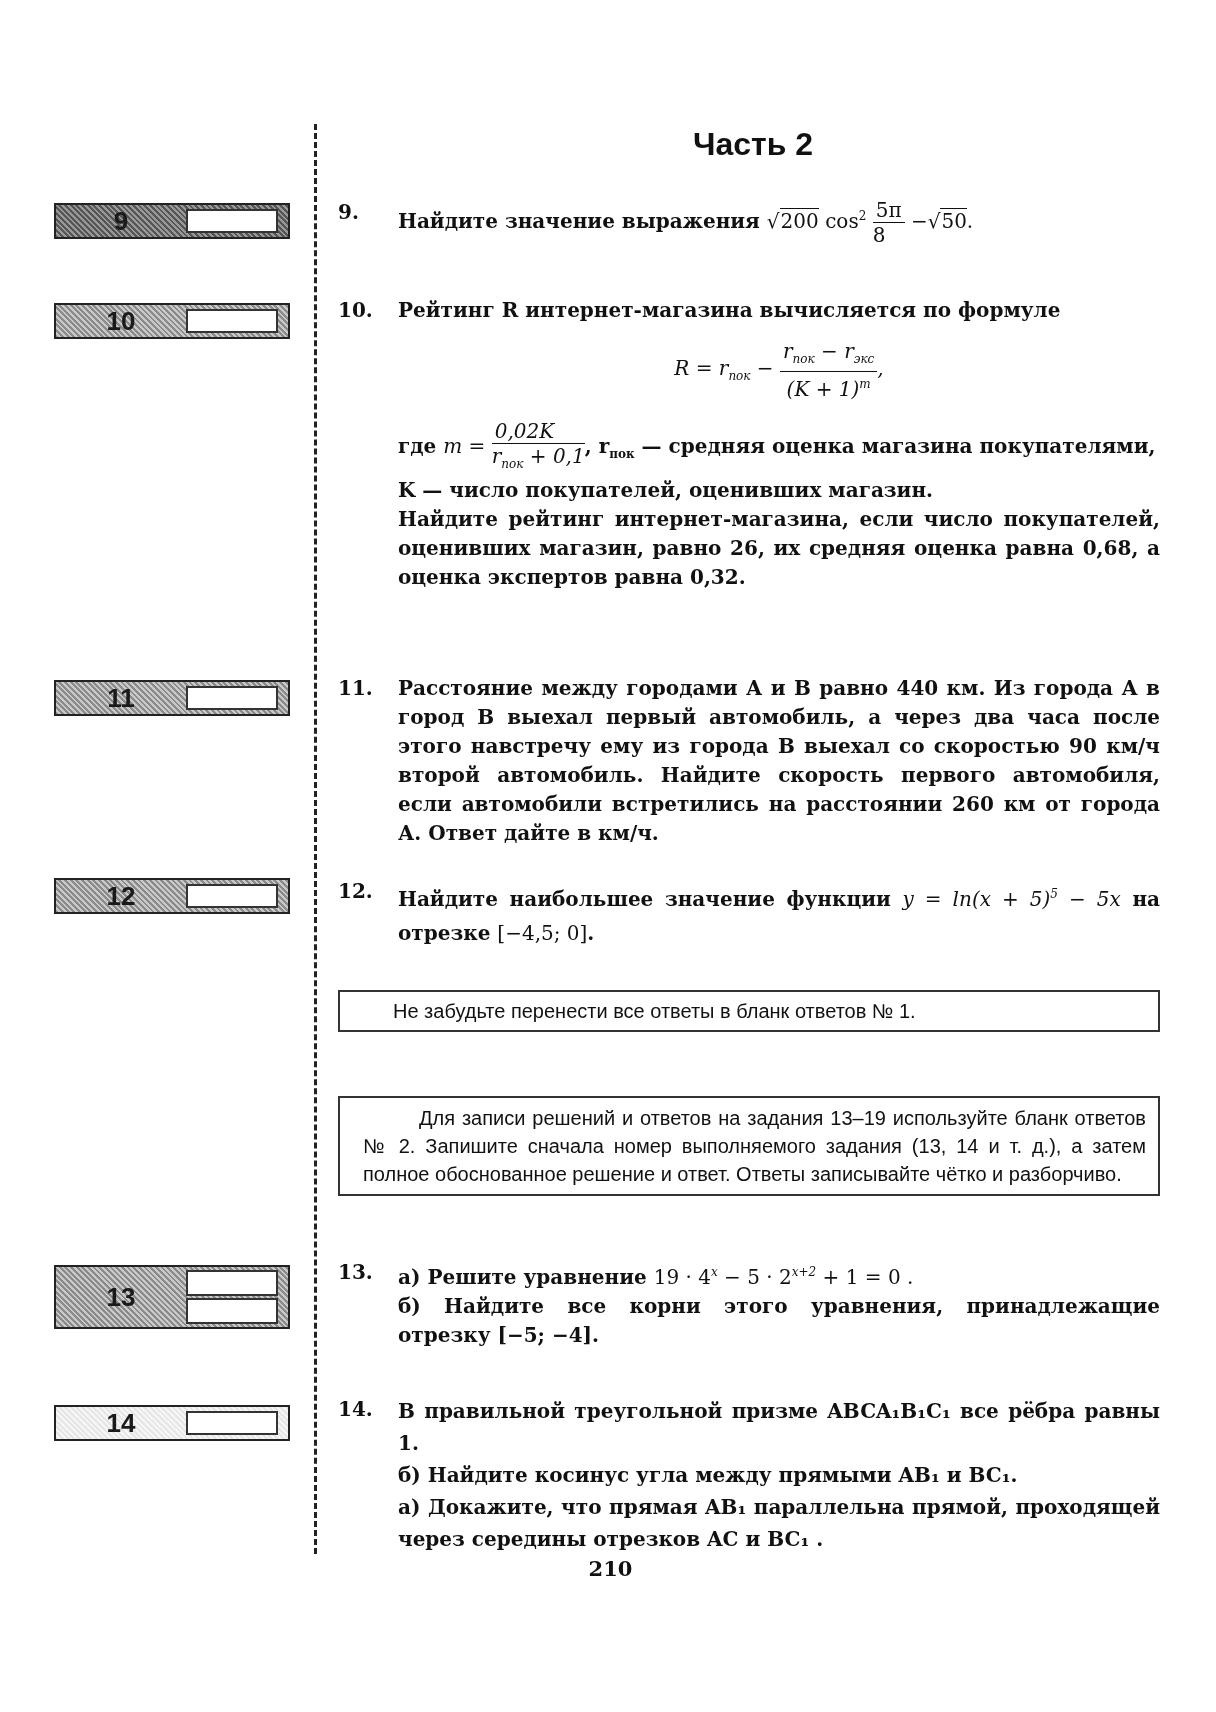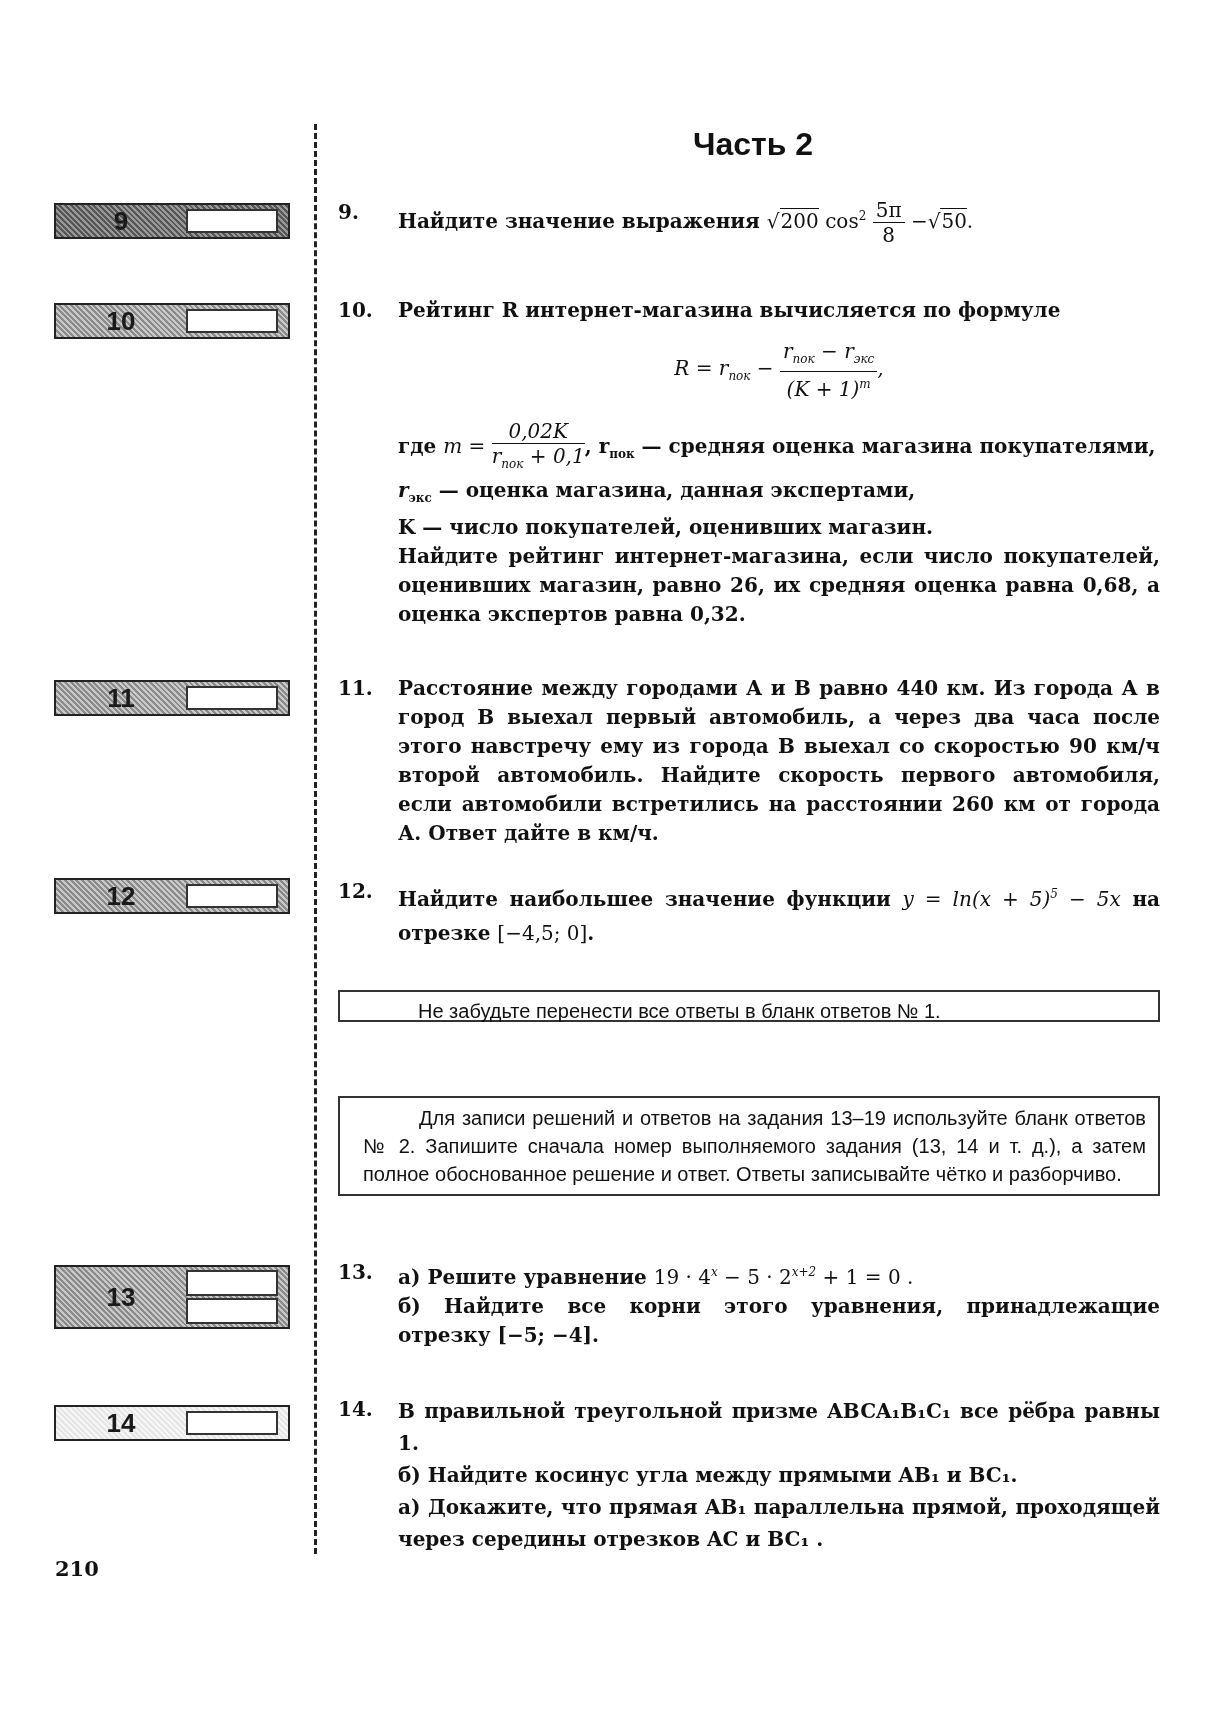--- a/index.html
+++ b/index.html
@@ -17,32 +17,32 @@
   .answer-box.light { background: repeating-linear-gradient(45deg, #e6e6e6 0 2px, #f6f6f6 2px 4px); }
   .answer-box .num { position: absolute; left: 0; width: 130px; top: 0; bottom: 0; display: flex;
                      align-items: center; justify-content: center; font-family: "Liberation Sans", "DejaVu Sans", sans-serif;
                      font-weight: bold; font-size: 26px; color: #1a1a1a; }
   .answer-box .field { position: absolute; left: 130px; right: 10px; background: #fff; border: 2px solid #333; box-sizing: border-box; }
   .task { position: absolute; left: 338px; width: 822px; font-size: 20px; line-height: 29px; }
   .task .n { position: absolute; left: 0; top: 0; font-weight: bold; }
   .task .body { margin-left: 60px; text-align: justify; font-weight: bold; }
   .task p { margin: 0; }
   .math { font-family: "DejaVu Serif", "Liberation Serif", serif; font-weight: normal; white-space: nowrap; }
-  .frac { display: inline-block; vertical-align: middle; text-align: center; }
+  .frac { display: inline-block; vertical-align: middle; }
   .frac > span { display: block; line-height: 24px; }
   .frac > span.top { border-bottom: 1.5px solid #111; padding: 0 3px; }
   sub, sup { font-size: 12px; }
   .sqrt { border-top: 1.5px solid #111; padding-left: 1px; }
   .formula { text-align: center; margin: 14px 0 18px 0; font-weight: normal; font-style: italic; }
   .notice { position: absolute; left: 338px; width: 822px; border: 2px solid #333; box-sizing: border-box;
             font-family: "Liberation Sans", "DejaVu Sans", sans-serif; font-size: 20px; }
-  .notice.n1 { top: 990px; height: 32px; line-height: 38px; padding-left: 78px; }
+  .notice.n1 { top: 990px; height: 42px; line-height: 38px; padding-left: 53px; }
   .notice.n2 { top: 1096px; padding: 6px 12px 6px 23px; line-height: 28px; text-align: justify; }
   .notice.n2 .indent { display: inline-block; width: 56px; }
-  .page-num { position: absolute; left: 15px; width: 1181px; top: 1556px; text-align: left;
+  .page-num { position: absolute; left: 0; width: 1181px; top: 1556px; text-align: center;
               font-weight: bold; font-size: 21px; padding-left: 40px; box-sizing: border-box; }
   .i { font-style: italic; }
 </style>
 </head>
 <body>
 
 <div class="cutline"></div>
 
 <div class="part-title">Часть 2</div>
 
@@ -94,21 +94,20 @@
       <span class="frac">
         <span class="top"><span>r</span><sub>пок</sub><span> − r</span><sub>экс</sub></span>
         <span><span>(K + 1)</span><sup>m</sup></span>
       </span><span>,</span>
     </div>
     <p>
       <span>где</span>
       <span class="math i"><span>m =</span>
         <span class="frac"><span class="top">0,02K</span><span><span>r</span><sub>пок</sub><span> + 0,1</span></span></span></span><span>, r</span><sub>пок</sub><span> — средняя оценка магазина покупателями,</span>
     </p>
-    <p><span class="i">r</span><sub>экс</sub><span> — оценка магазина, данная экспертами,</span></p>
     <p>K — число покупателей, оценивших магазин.</p>
     <p>Найдите рейтинг интернет-магазина, если число покупателей, оценивших магазин, равно 26, их средняя оценка равна 0,68, а оценка экспертов равна 0,32.</p>
   </div>
 </div>
 
 <div class="task" style="top:674px;">
   <span class="n">11.</span>
   <div class="body">
       <p>Расстояние между городами А и В равно 440 км. Из города А в город В выехал первый автомобиль, а через два часа после этого навстречу ему из города В выехал со скоростью 90 км/ч второй автомобиль. Найдите скорость первого автомобиля, если автомобили встретились на расстоянии 260 км от города А. Ответ дайте в км/ч.</p>
     </div>

